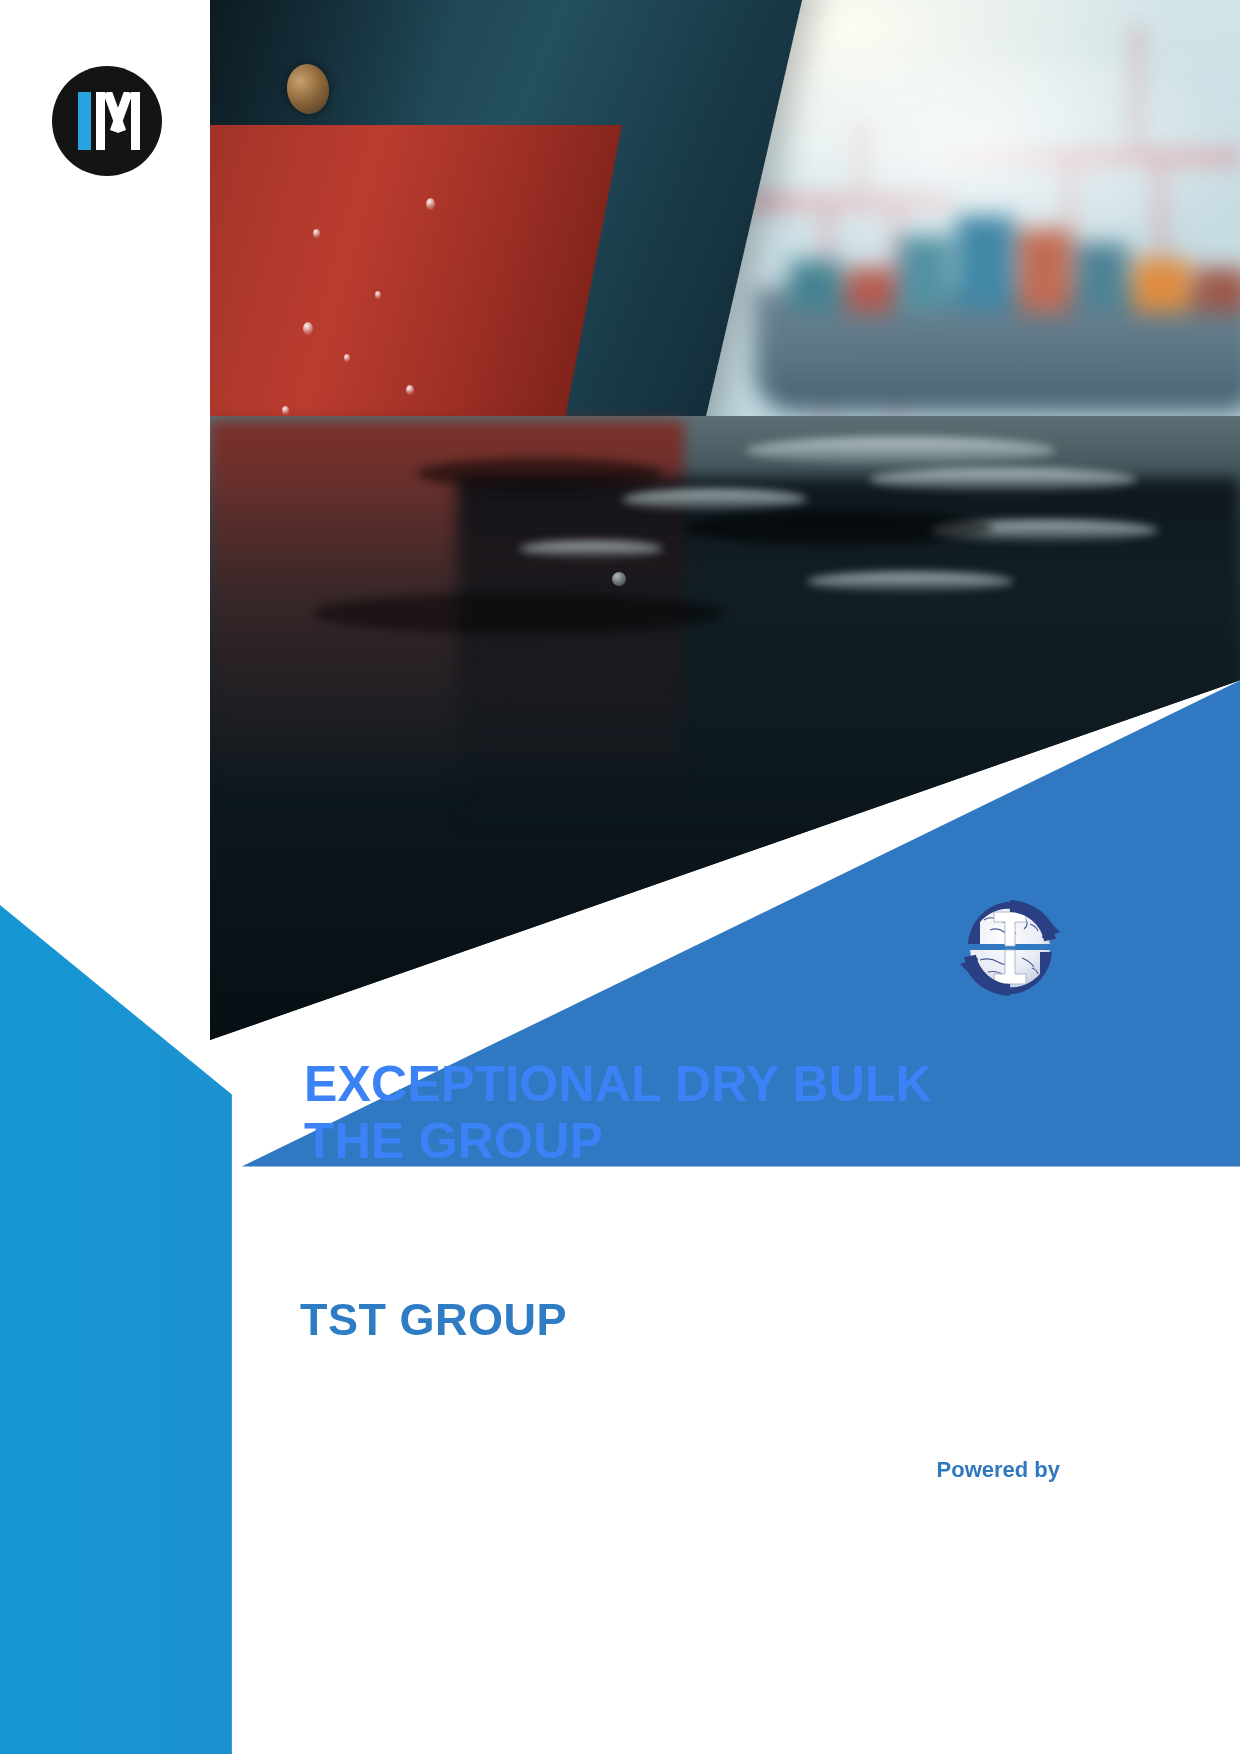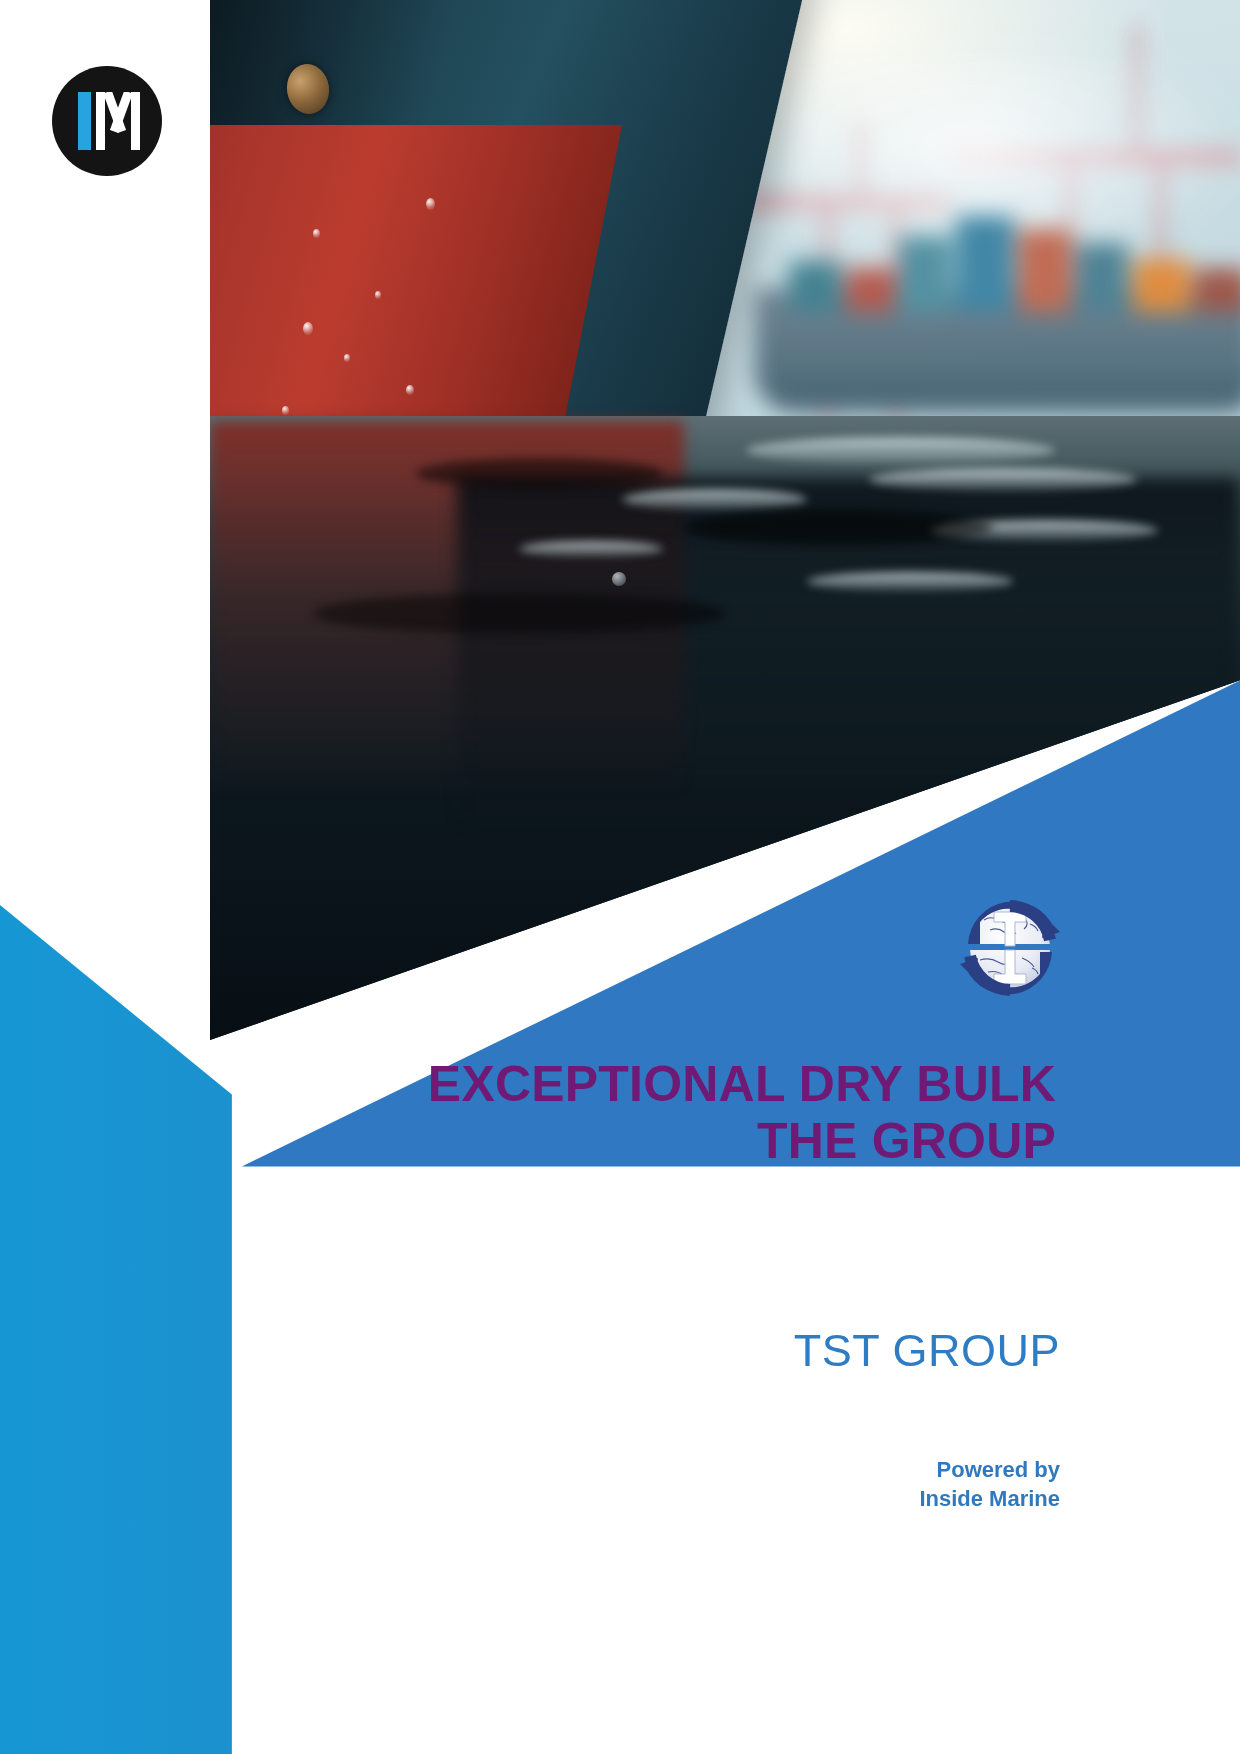--- a/index.html
+++ b/index.html
@@ -177,36 +177,35 @@
   .im-v i.l{left:7px;top:0;transform-origin:top center;transform:rotate(-20deg);}
   .im-v i.r{left:28px;top:0;transform-origin:top center;transform:rotate(20deg);}
 
   
   .tst-logo{
     position:absolute;left:950px;top:888px;width:120px;height:120px;
   }
 
   
   .title{
-    position:absolute;left:296px;top:1056px;width:760px;
-    text-align:right;
-    color:#701a75;
+    position:absolute;left:304px;top:1056px;width:760px;
+    text-align:left;
+    color:#3b82f6;
     font-size:50px;
     font-weight:700;
     line-height:1.14;
     letter-spacing:.2px;
   }
   .title .ln{display:block;white-space:nowrap;}
 
   .company{
-    position:absolute;left:300px;top:1325px;width:760px;
-    text-align:right;
+    position:absolute;left:300px;top:1294px;width:760px;
     color:#2e7cc4;
     font-size:45px;
-    font-weight:400;
+    font-weight:700;
     letter-spacing:.5px;
   }
 
   .footer{
     position:absolute;left:300px;top:1455px;width:760px;
     text-align:right;
     color:#3079bf;
     line-height:1.34;
   }
   .footer .pw{display:block;font-size:22px;font-weight:700;}
@@ -343,16 +342,15 @@
 
   <div class="title">
     <span class="ln">EXCEPTIONAL DRY BULK</span>
     <span class="ln">THE GROUP</span>
   </div>
 
   <div class="company">TST GROUP</div>
 
   <div class="footer">
     <span class="pw">Powered by</span>
-    <span class="im">Inside Marine</span>
   </div>
 
 </div>
 
 </body></html>

